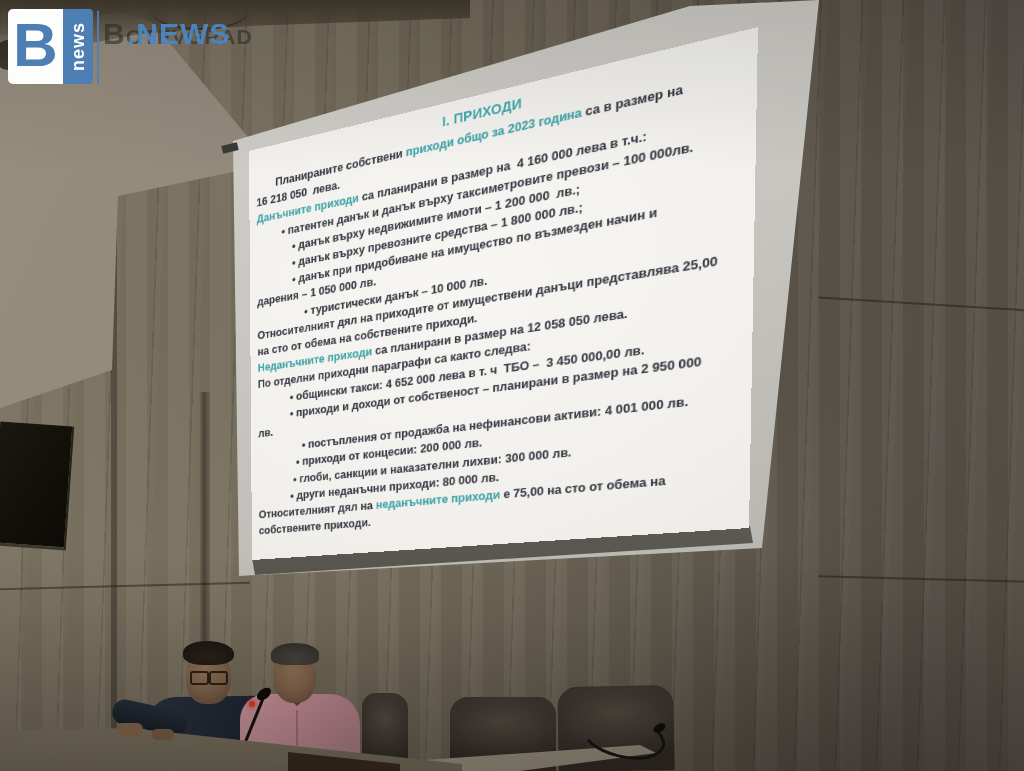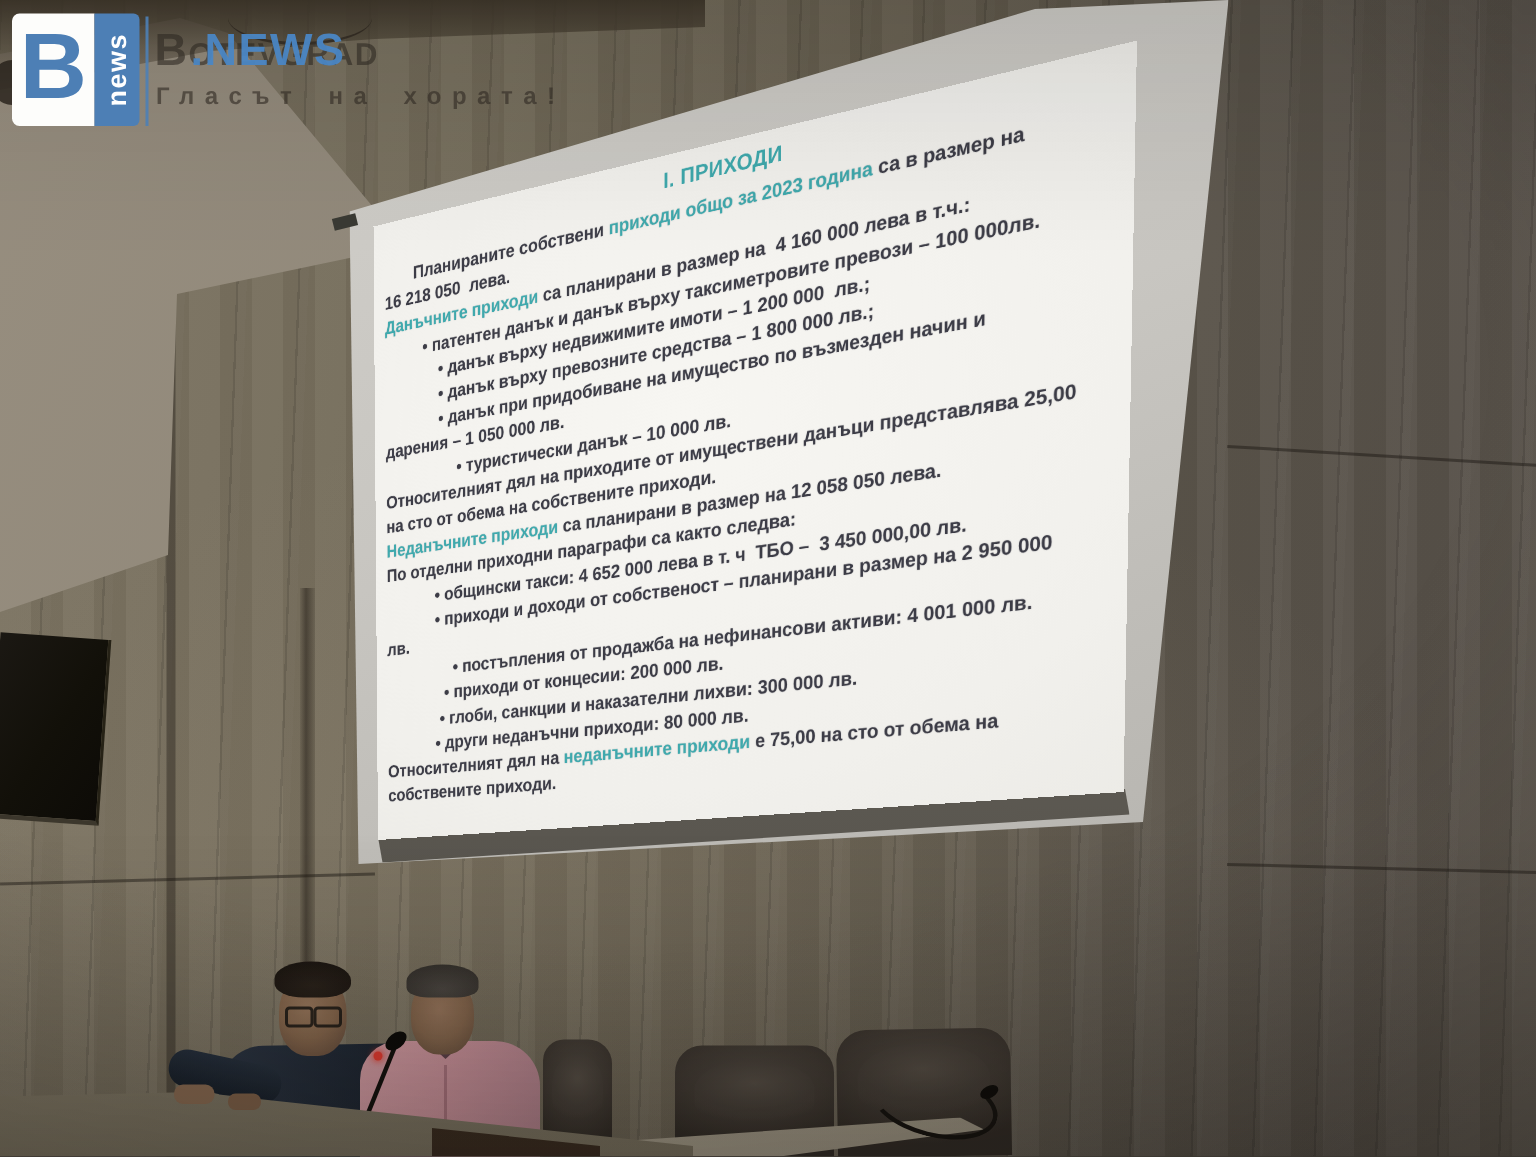--- a/index.html
+++ b/index.html
@@ -243,15 +243,14 @@
   <div class="logo-square-white">
     <span class="logo-b">B</span>
   </div>
   <div class="logo-square-blue"></div>
   <div class="logo-news-vertical">news</div>
   <div class="logo-divider"></div>
   <div class="logo-line1">
     <span class="logo-site">Botevgrad</span>
       <span class="logo-tld">.NEWS</span>
   </div>
-  <div class="logo-tagline">Гласът на хората!</div>
 
 </div>
 
 </body></html>

